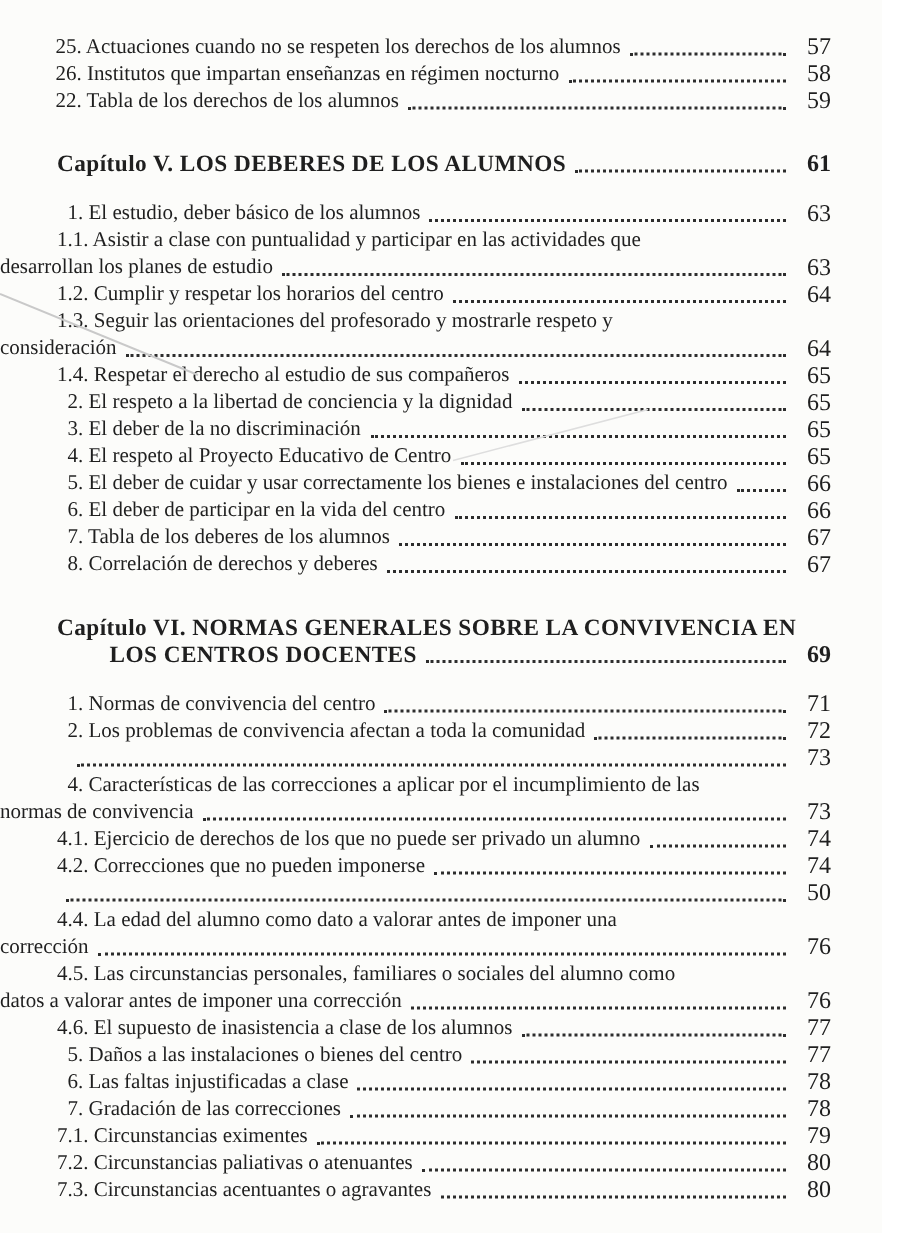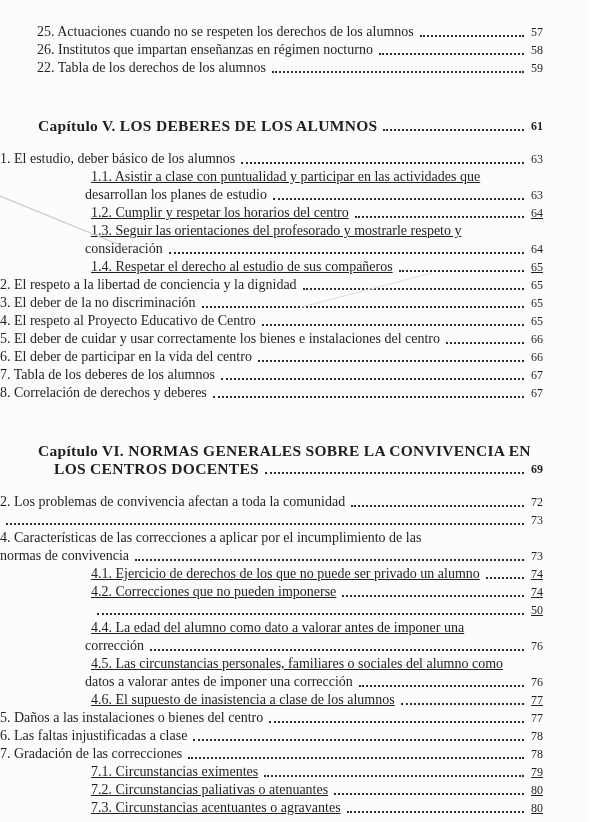--- a/index.html
+++ b/index.html
@@ -27,34 +27,34 @@
   }
   .txt { white-space: pre-wrap; }
   .leader {
     flex: 1 1 auto;
     min-width: 0;
     border-bottom: 2px dotted #2d2d2d;
     margin: 0 7px 4px 6px;
   }
   .page-num {
     flex: 0 0 30px;
-    text-align: left;
-    font-size: 12px;
+    text-align: center;
+    font-size: 16px;
   }
   
   .line.first.lv-top2 { padding-left: 37px; }
-  .line.first.lv-top  { }
-  .line.first.lv-sub  { padding-left: 91px; text-decoration: underline; }
+  .line.first.lv-top  { padding-left: 45px; }
+  .line.first.lv-sub  { padding-left: 38px; }
   .line.first.lv-chap { padding-left: 38px; }
   .line.cont.lv-top2,
   .line.cont.lv-top   { }
-  .line.cont.lv-sub   { padding-left: 85px; }
-  .line.cont.lv-chap  { padding-left: 54px; }
+  .line.cont.lv-sub   { }
+  .line.cont.lv-chap  { padding-left: 73px; }
   
-  .entry.chapter { margin-top: 40px; margin-bottom: 15px; }
+  .entry.chapter { margin-top: 24px; margin-bottom: 15px; }
   .entry.chapter .line { font-size: 15.5px; }
   .entry.chapter .txt { font-weight: bold; letter-spacing: 0.3px; }
   .entry.chapter .page-num { font-weight: bold; }
   
   .artifacts {
     position: absolute; left: 0; top: 0;
     width: 600px; height: 822px;
     pointer-events: none;
   }
 </style>
@@ -190,20 +190,27 @@
           <span class="txt">Capítulo VI. NORMAS GENERALES SOBRE LA CONVIVENCIA EN</span>
         </div>
         <div class="line cont lv-chap">
           <span class="txt">LOS CENTROS DOCENTES</span>
           <span class="leader"></span>
           <span class="page-num">69</span>
         </div>
       </div>
       <div class="entry">
         <div class="line first lv-top">
+          <span class="txt">1. Normas de convivencia del centro</span>
+          <span class="leader"></span>
+          <span class="page-num">71</span>
+        </div>
+      </div>
+      <div class="entry">
+        <div class="line first lv-top">
           <span class="txt">2. Los problemas de convivencia afectan a toda la comunidad</span>
           <span class="leader"></span>
           <span class="page-num">72</span>
         </div>
       </div>
       <div class="entry">
         <div class="line first lv-top">
           <span class="leader"></span>
           <span class="page-num">73</span>
         </div>

